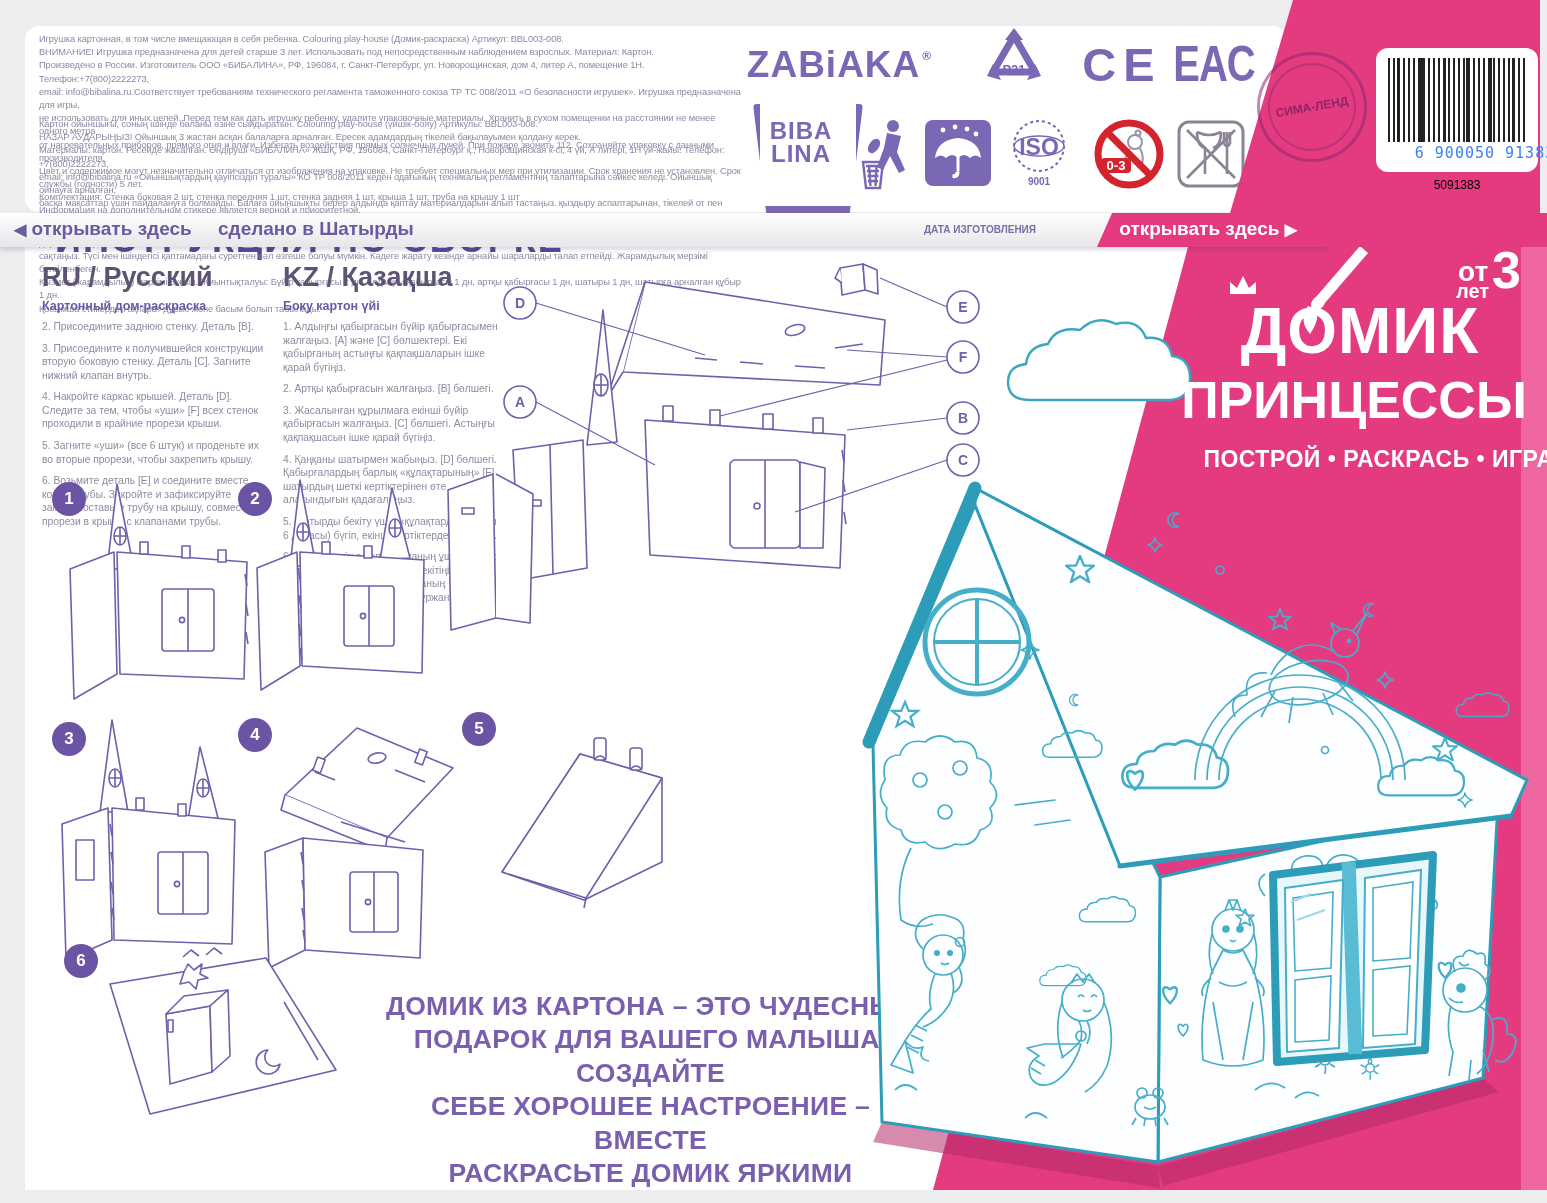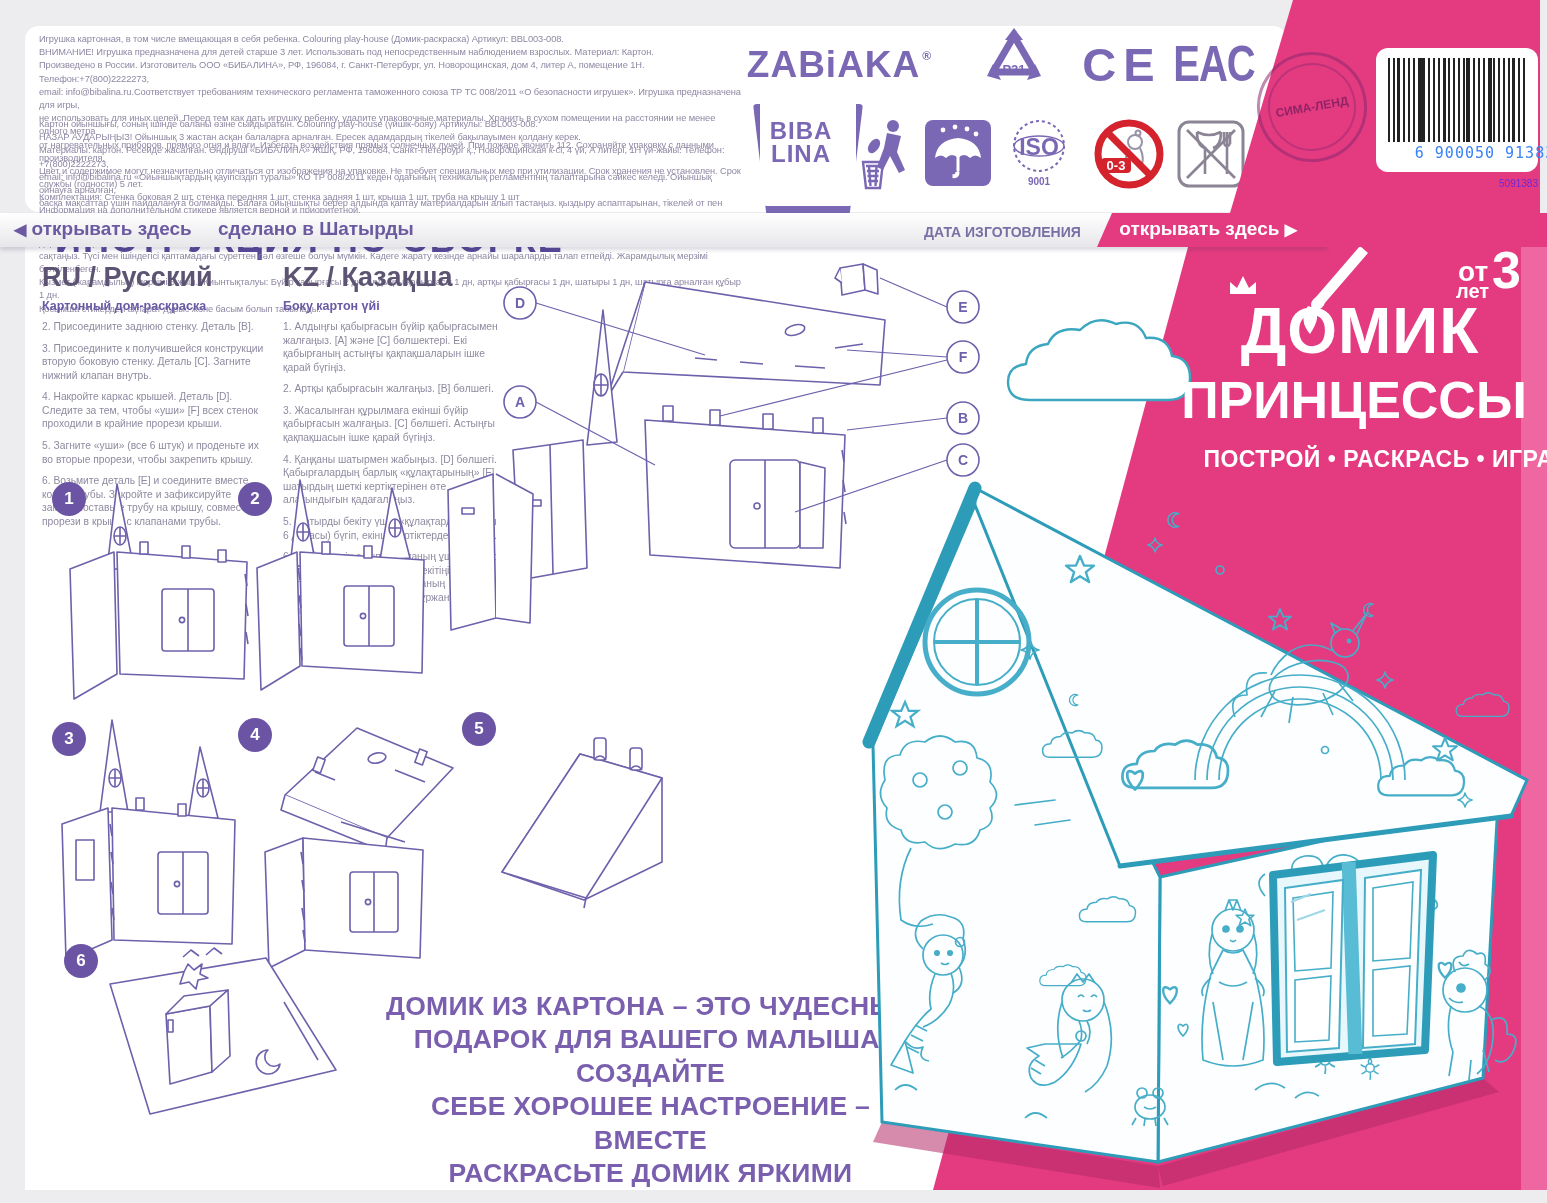--- a/index.html
+++ b/index.html
@@ -35,31 +35,31 @@
          border-radius:50%;z-index:4;display:flex;align-items:center;justify-content:center;transform:rotate(-10deg);}
   .stamp-in{border:2px solid rgba(140,40,110,0.45);border-radius:50%;width:84px;height:84px;display:flex;
             align-items:center;justify-content:center;color:rgba(120,30,95,0.8);font-size:12px;font-weight:bold;text-align:center;}
   .bc-box{left:1376px;top:48px;width:162px;height:124px;background:#fff;border-radius:12px;z-index:4;}
   .bc-bars{position:absolute;left:12px;top:10px;width:138px;height:84px;
      background:
        repeating-linear-gradient(90deg,#222 0 2px,transparent 2px 5px),
        repeating-linear-gradient(90deg,transparent 0 9px,#222 9px 12px,transparent 12px 23px);}
   .bc-num{position:absolute;left:0;top:96px;width:162px;text-align:center;color:#3b82f6;
           font-family:"DejaVu Sans Mono",monospace;font-size:15px;letter-spacing:1px;padding-left:33px;}
-  .bc-sub{left:1376px;top:178px;width:162px;text-align:right;color:#6d28d9;font-size:10px;z-index:4;}
+  .bc-sub{left:1376px;top:178px;width:162px;text-align:center;color:#000000;font-size:12px;z-index:4;}
 
   
   .band{left:0;top:213px;width:1327px;height:34px;background:linear-gradient(#ffffff,#e7e6ea);
         box-shadow:0 3px 4px rgba(60,50,90,0.18);z-index:6;}
   .band-pink{position:absolute;left:0;top:0;width:1547px;height:34px;background:#e43b80;
              clip-path:polygon(1112px 0,1547px 0,1547px 34px,1097px 34px);}
   .band-txt{position:absolute;top:5px;color:#6b5aa0;font-size:19px;font-weight:bold;}
   .band-open-l{left:14px;}
   .band-made{left:218px;}
-  .band-date{left:924px;top:11px;font-size:14px;color:#7a6fa5;}
+  .band-date{left:924px;top:11px;font-size:10px;color:#7a6fa5;}
   .band-open-r{position:absolute;right:30px;top:5px;color:#ffffff;font-size:19px;font-weight:bold;}
   .arrow{font-size:16px;}
 
   
   .main-white{left:25px;top:247px;width:1522px;height:943px;background:#ffffff;z-index:0;}
   .hidden-title{left:55px;top:219px;color:#584a9a;font-size:36px;font-weight:800;letter-spacing:2px;z-index:1;}
 
   
   .pink-panel{left:0;top:0;width:1547px;height:1203px;background:#e43b80;
               clip-path:polygon(1188px 247px,1547px 247px,1547px 1190px,933px 1190px);z-index:1;}

